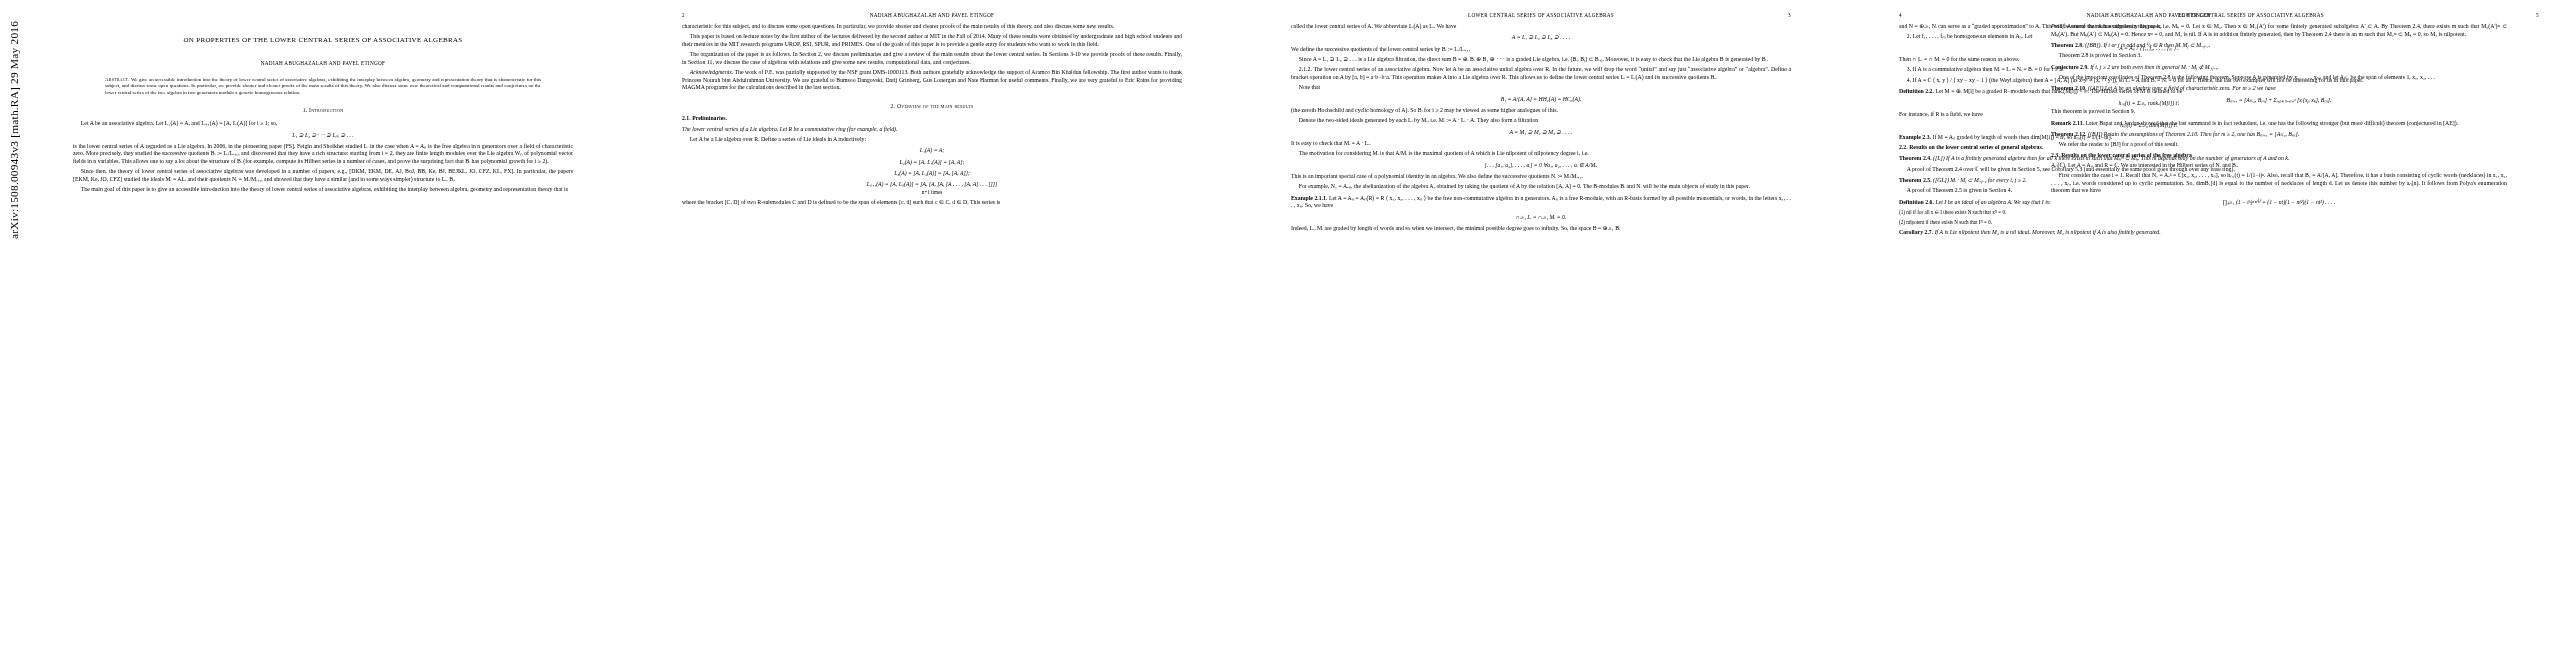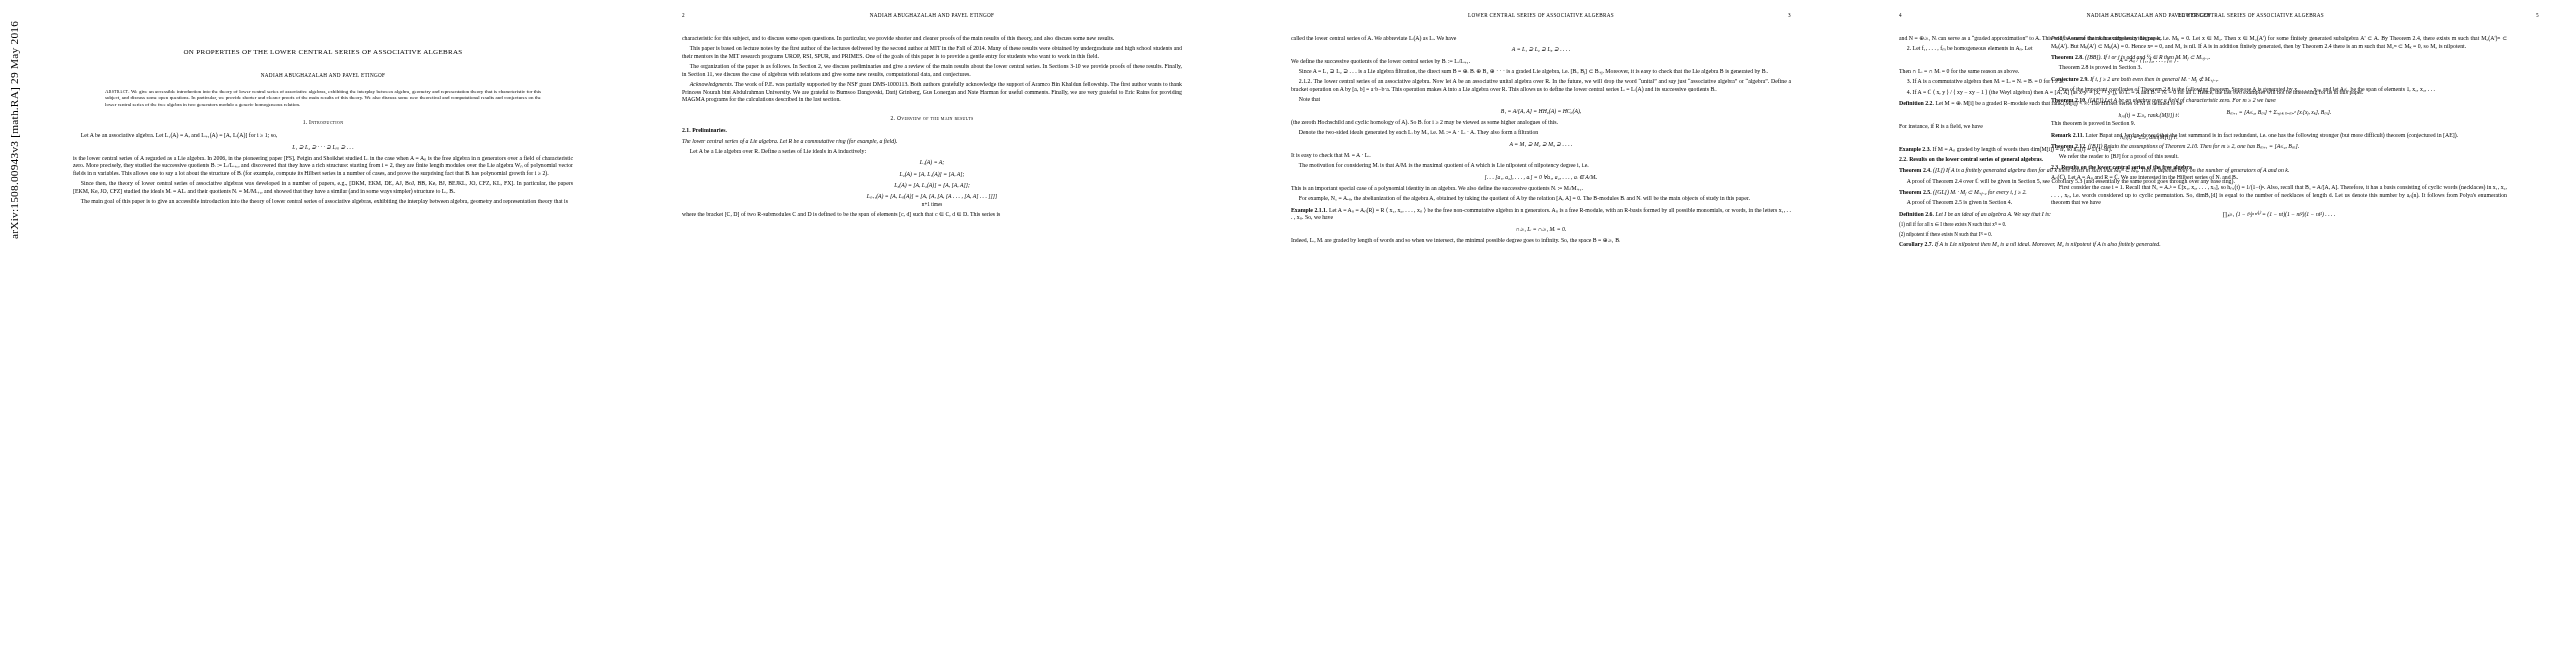--- a/index.html
+++ b/index.html
@@ -35,21 +35,21 @@
   }
   .columns {
     position: absolute;
     left: 0;
     top: 0;
     width: 2576px;
     height: 667px;
   }
   .col {
     position: absolute;
-    top: 35px;
+    top: 23px;
     width: 500px;
     height: 628px;
     font-size: 5.8px;
     line-height: 1.30;
     text-align: justify;
     color: #000;
   }
   .col.c1 { left: 73px; }
   .col.c2 { left: 682px; }
   .col.c3 { left: 1291px; }

